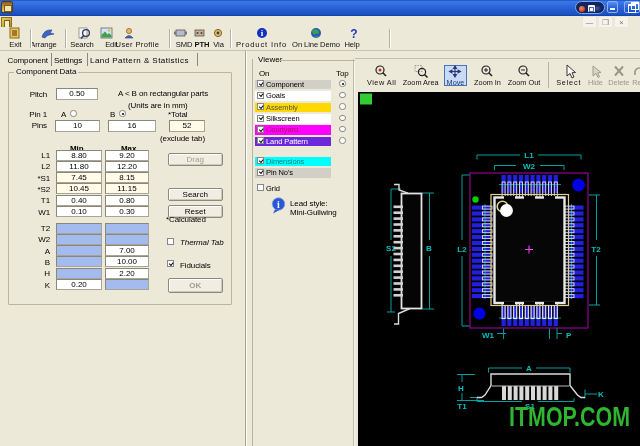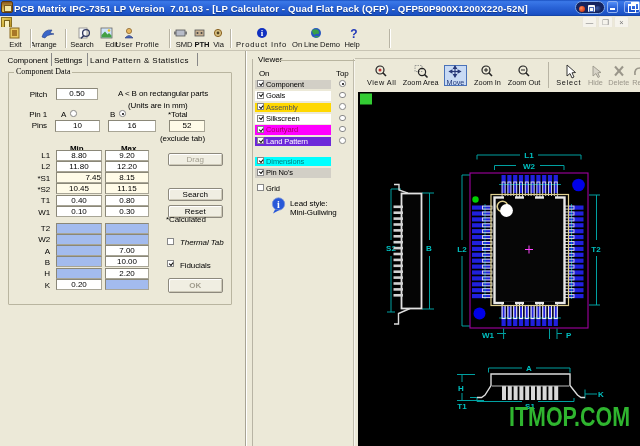--- a/index.html
+++ b/index.html
@@ -61,21 +61,20 @@
 #vtbtop { position:absolute; left:355px; top:58px; width:285px; height:1px; background:#c4c0b0; }
 .vtlabel { position:absolute; top:77.5px; font-size:7.3px; color:#111; white-space:nowrap; transform:translateX(-50%); }
 .gray { color:#9a968a; }
 
 #canvas { position:absolute; left:358px; top:92px; width:282px; height:354px; background:#000; }
 </style>
 </head>
 <body>
 <div id="titlebar">
   <div id="ticon"></div>
-  <div id="titletext">PCB Matrix IPC-7351 LP Version&nbsp; 7.01.03 - [LP Calculator - Quad Flat Pack (QFP) - QFP50P900X1200X220-52N]</div>
   <div id="capsule">
       <div class="rdot"></div>
       <div class="wsq"></div>
       <div class="ddot"></div>
     </div>
   <div class="tbtn" id="minb"></div>
   <div class="tbtn" id="maxb"></div>
 </div>
 <div id="menurow"></div>
 <div id="micon"></div>
@@ -148,21 +147,21 @@
 <div class="abs" style="left:353.5px; top:59px; width:1px; height:387px; background:#f8f6ee;"></div>
 
 <div class="tabt" style="left:7.5px;">Component</div>
 <div class="tabsep" style="left:50.5px;"></div>
 <div class="tabt" style="left:54px;">Settings</div>
 <div class="tabsep" style="left:86.5px;"></div>
 <div class="tabt" style="left:90px; letter-spacing:0.45px;">Land Pattern &amp; Statistics</div>
 <div class="tabsep" style="left:197px;"></div>
 
 <div class="gbox" style="left:8px; top:72px; width:224px; height:233px;"></div>
-<div class="glabel" style="left:14px; top:67px;font-family:Liberation Serif, serif;">Component Data</div>
+<div class="glabel" style="left:14px; top:67px;">Component Data</div>
 
 <div class="rlbl" style="left:14px; top:89.5px; width:33px;">Pitch</div>
 <div class="fld" style="left:56px; top:88px; width:42px; height:12px;">0.50</div>
 <div class="lbl" style="left:118px; top:88.5px;">A &lt; B on rectangular parts</div>
 <div class="lbl" style="left:128px; top:100.5px;">(Units are in mm)</div>
 
 <div class="rlbl" style="left:14px; top:109.5px; width:33px;">Pin 1</div>
 <div class="lbl" style="left:61px; top:109.5px;">A</div>
 <div class="radio" style="left:70px; top:110px;"></div>
 <div class="lbl" style="left:110px; top:109.5px;">B</div>
@@ -178,21 +177,21 @@
 <div class="lbl" style="left:70px; top:143.5px; font-weight:bold;">Min</div>
 <div class="lbl" style="left:121px; top:143.5px; font-weight:bold;">Max</div>
 
 <div class="rlbl" style="left:14px; top:151px; width:36px;">L1</div>
 <div class="fld" style="left:56px; top:149.5px; width:46px; height:11px;">8.80</div>
 <div class="fld" style="left:105px; top:149.5px; width:44px; height:11px;">9.20</div>
 <div class="rlbl" style="left:14px; top:162.3px; width:36px;">L2</div>
 <div class="fld" style="left:56px; top:160.8px; width:46px; height:11px;">11.80</div>
 <div class="fld" style="left:105px; top:160.8px; width:44px; height:11px;">12.20</div>
 <div class="rlbl" style="left:14px; top:173.6px; width:36px;">*S1</div>
-<div class="fld cream" style="left:56px; top:172.1px; width:46px; height:11px;text-align:right;">7.45</div>
+<div class="fld cream" style="left:56px; top:172.1px; width:46px; height:11px;">7.45</div>
 <div class="fld cream" style="left:105px; top:172.1px; width:44px; height:11px;">8.15</div>
 <div class="rlbl" style="left:14px; top:184.9px; width:36px;">*S2</div>
 <div class="fld cream" style="left:56px; top:183.4px; width:46px; height:11px;">10.45</div>
 <div class="fld cream" style="left:105px; top:183.4px; width:44px; height:11px;">11.15</div>
 <div class="rlbl" style="left:14px; top:196.2px; width:36px;">T1</div>
 <div class="fld" style="left:56px; top:194.7px; width:46px; height:11px;">0.40</div>
 <div class="fld" style="left:105px; top:194.7px; width:44px; height:11px;">0.80</div>
 <div class="rlbl" style="left:14px; top:207.5px; width:36px;">W1</div>
 <div class="fld" style="left:56px; top:206px; width:46px; height:11px;">0.10</div>
 <div class="fld" style="left:105px; top:206px; width:44px; height:11px;">0.30</div>

